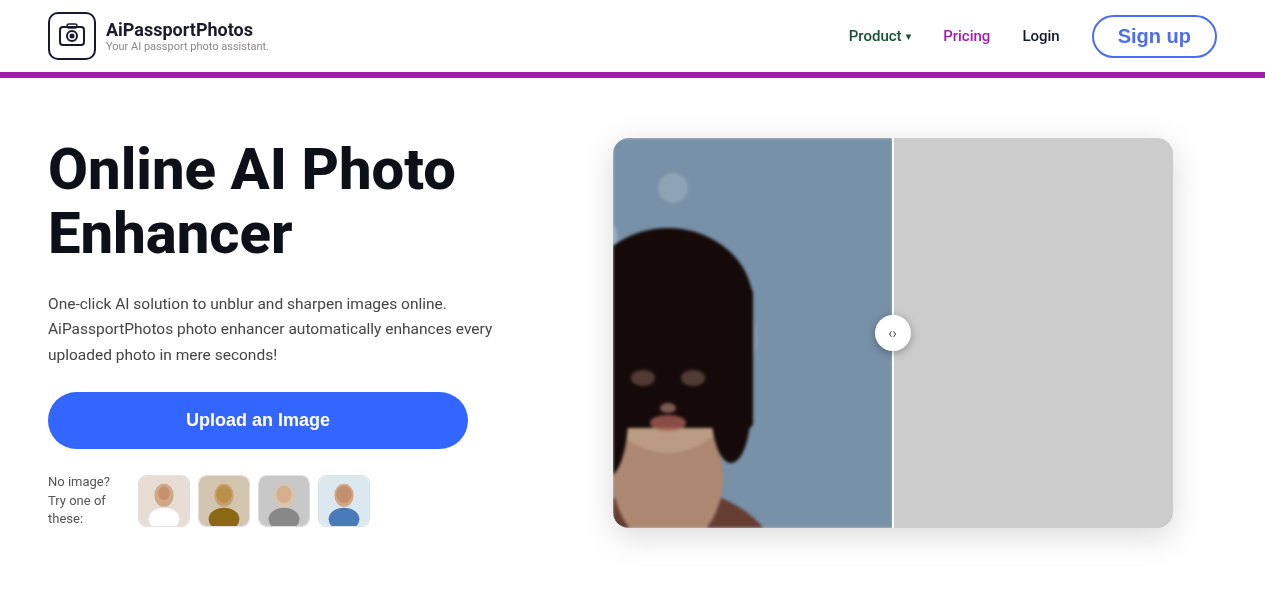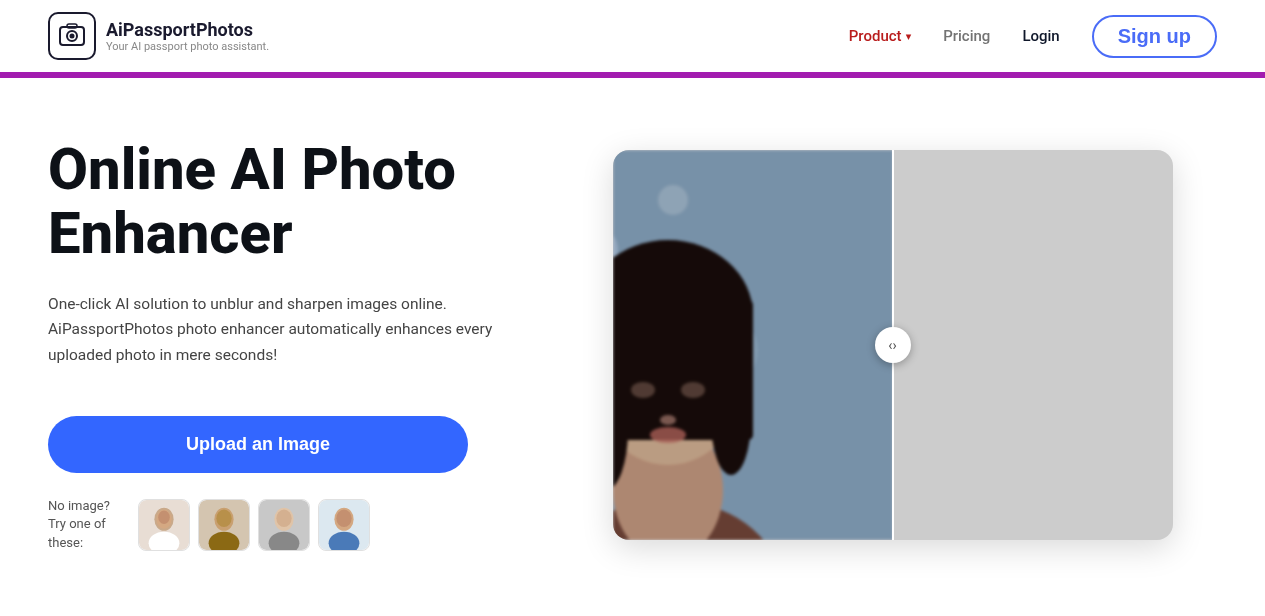--- a/index.html
+++ b/index.html
@@ -42,22 +42,22 @@
     .nav-item {
       font-size: 15px;
       font-weight: 500;
       color: #444;
       cursor: pointer;
       text-decoration: none;
       display: flex;
       align-items: center;
       gap: 4px;
     }
-    .nav-item.product { color: #b91c1c; }
-    .nav-item.pricing { color: #737373; justify-content: flex-end; }
+    .nav-item.product { color: #14532d; }
+    .nav-item.pricing { color: #a21caf; justify-content: flex-end; }
     .nav-item.login { color: #0f172a; }
     .chevron { font-size: 11px; }
 
     .btn-signup {
       border: 2px solid #4a6cf7;
       border-radius: 50px;
       padding: 8px 24px;
       font-size: 20px;
       font-weight: 600;
       color: #4a6cf7;
@@ -84,21 +84,21 @@
       font-weight: 800;
       line-height: 1.1;
       color: #0d1117;
       margin-bottom: 26px;
     }
 
     .hero-desc {
       font-size: 15.5px;
       line-height: 1.65;
       color: #444;
-      margin-bottom: 48px;
+      margin-bottom: 24px;
       max-width: 460px;
     }
 
     .btn-upload {
       display: block;
       width: 420px;
       padding: 18px 32px;
       background: #3366ff;
       border: none;
       border-radius: 50px;

